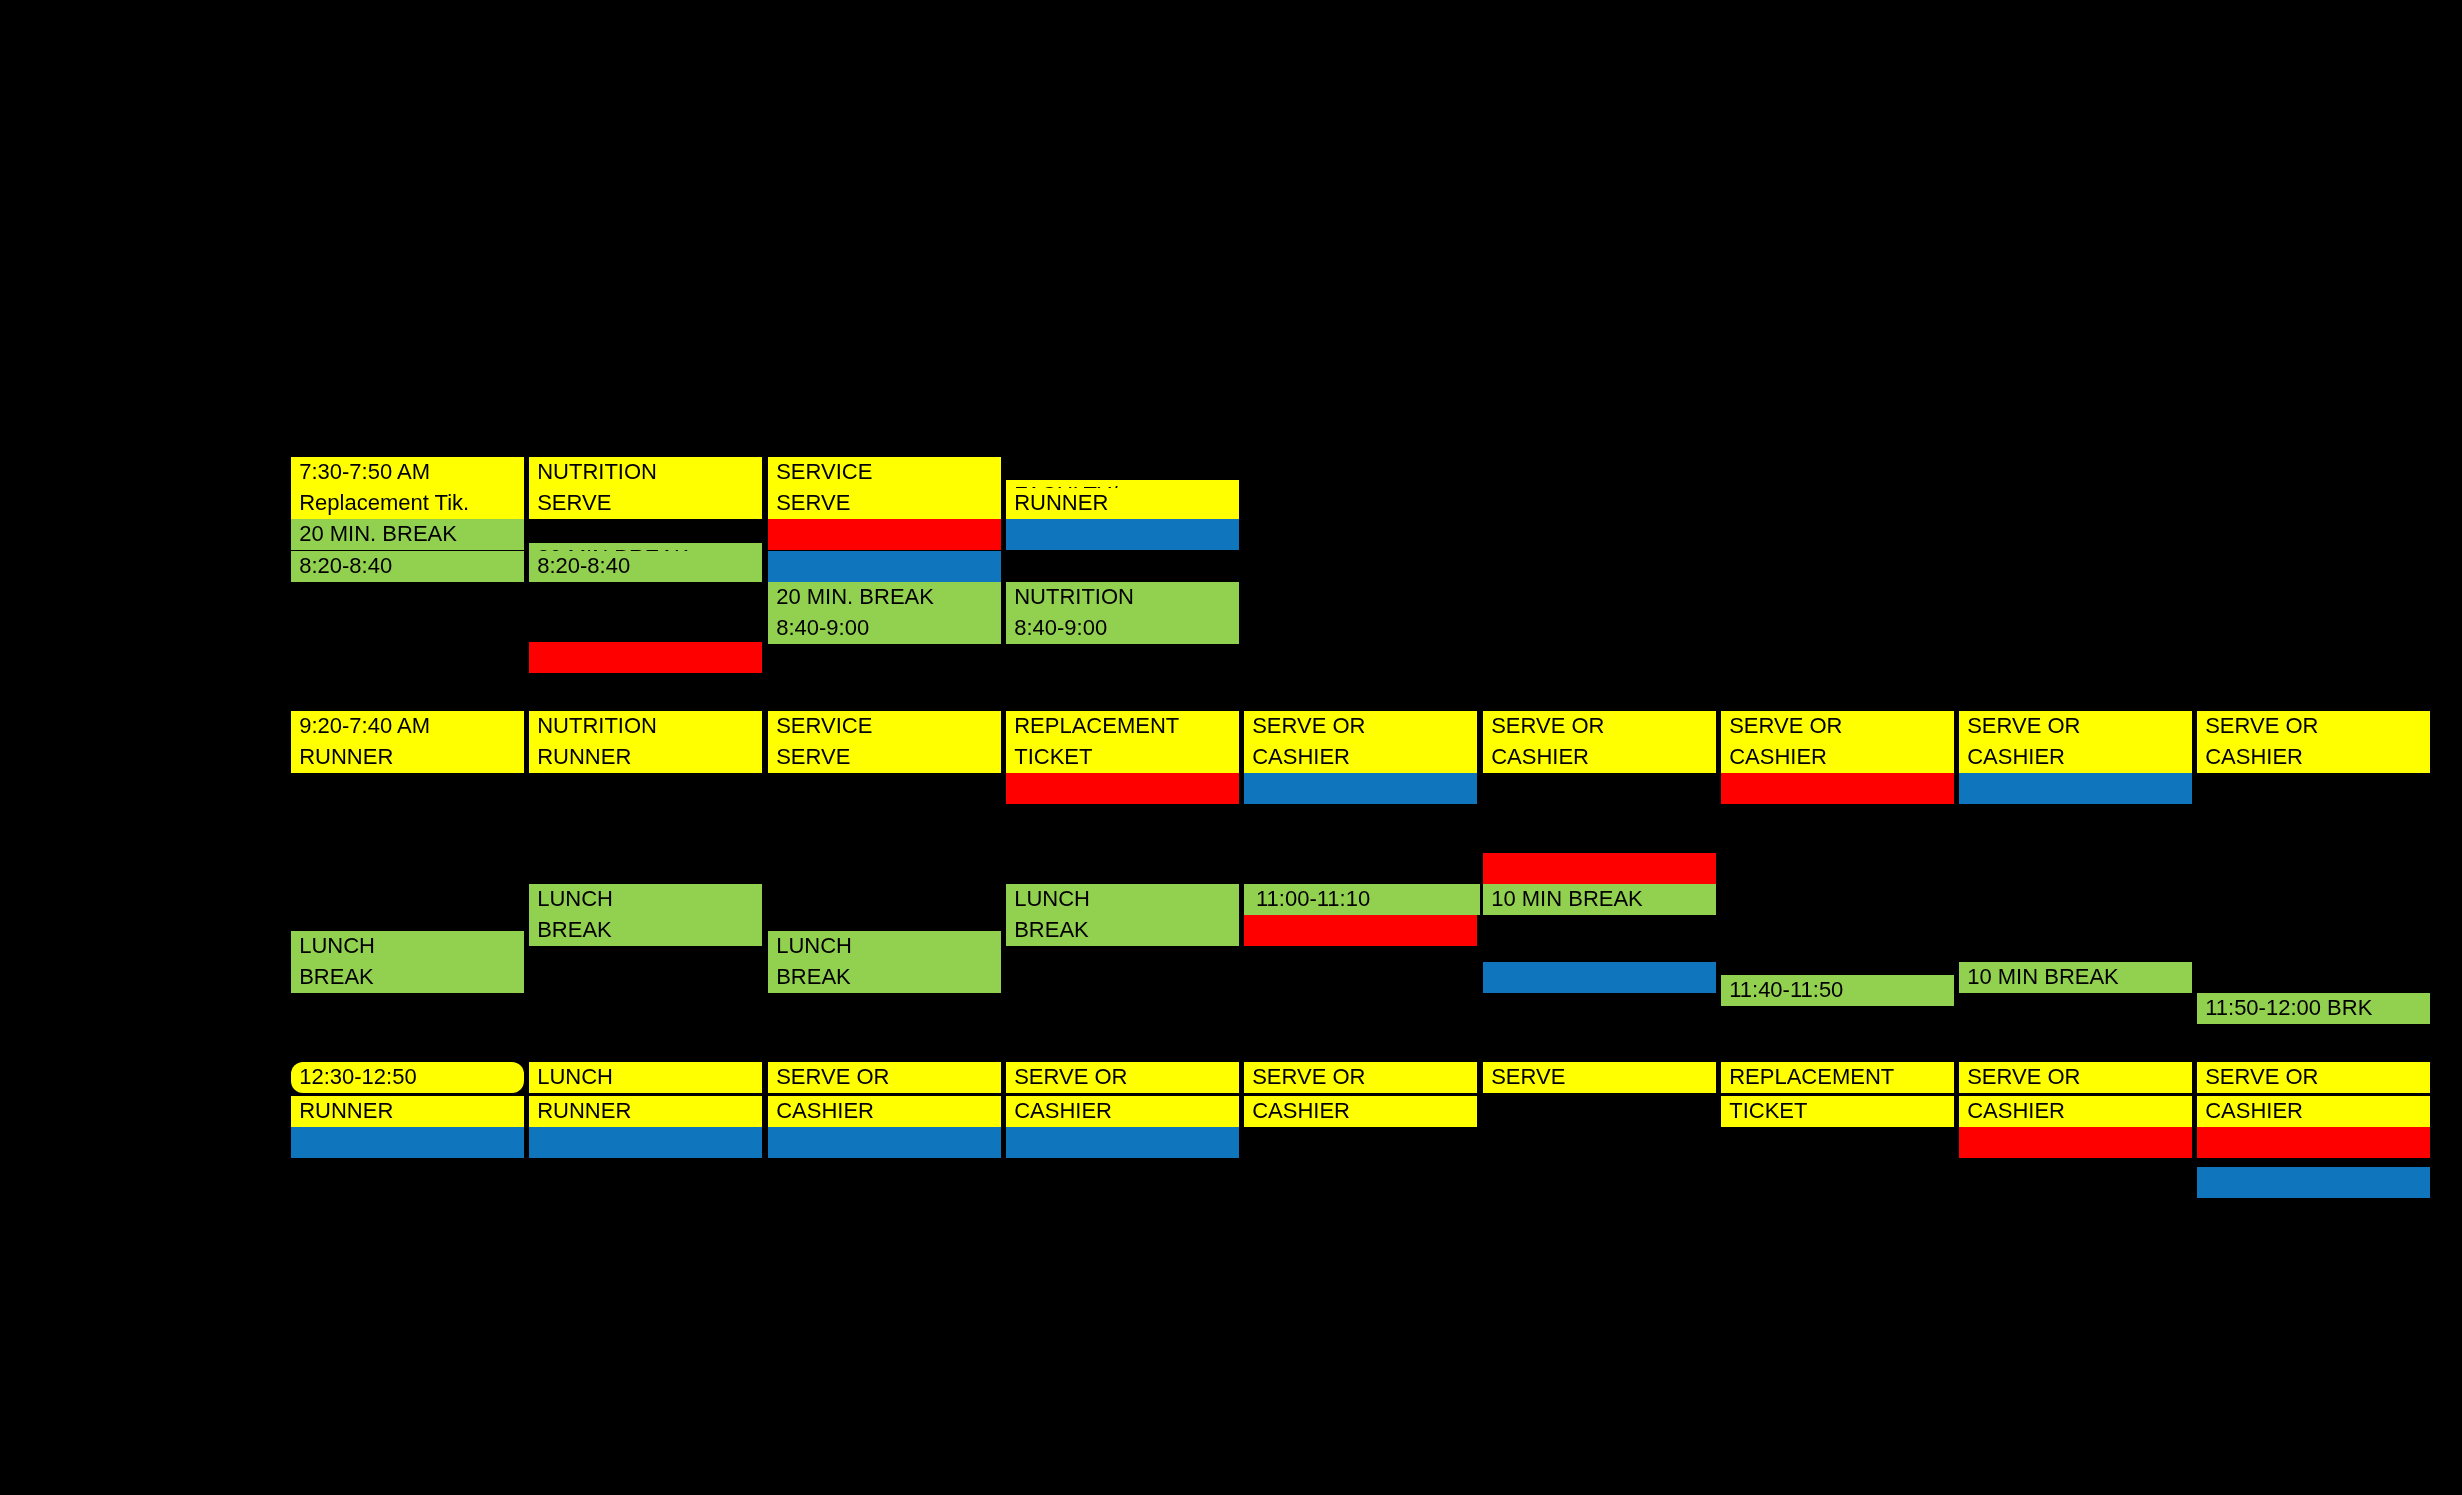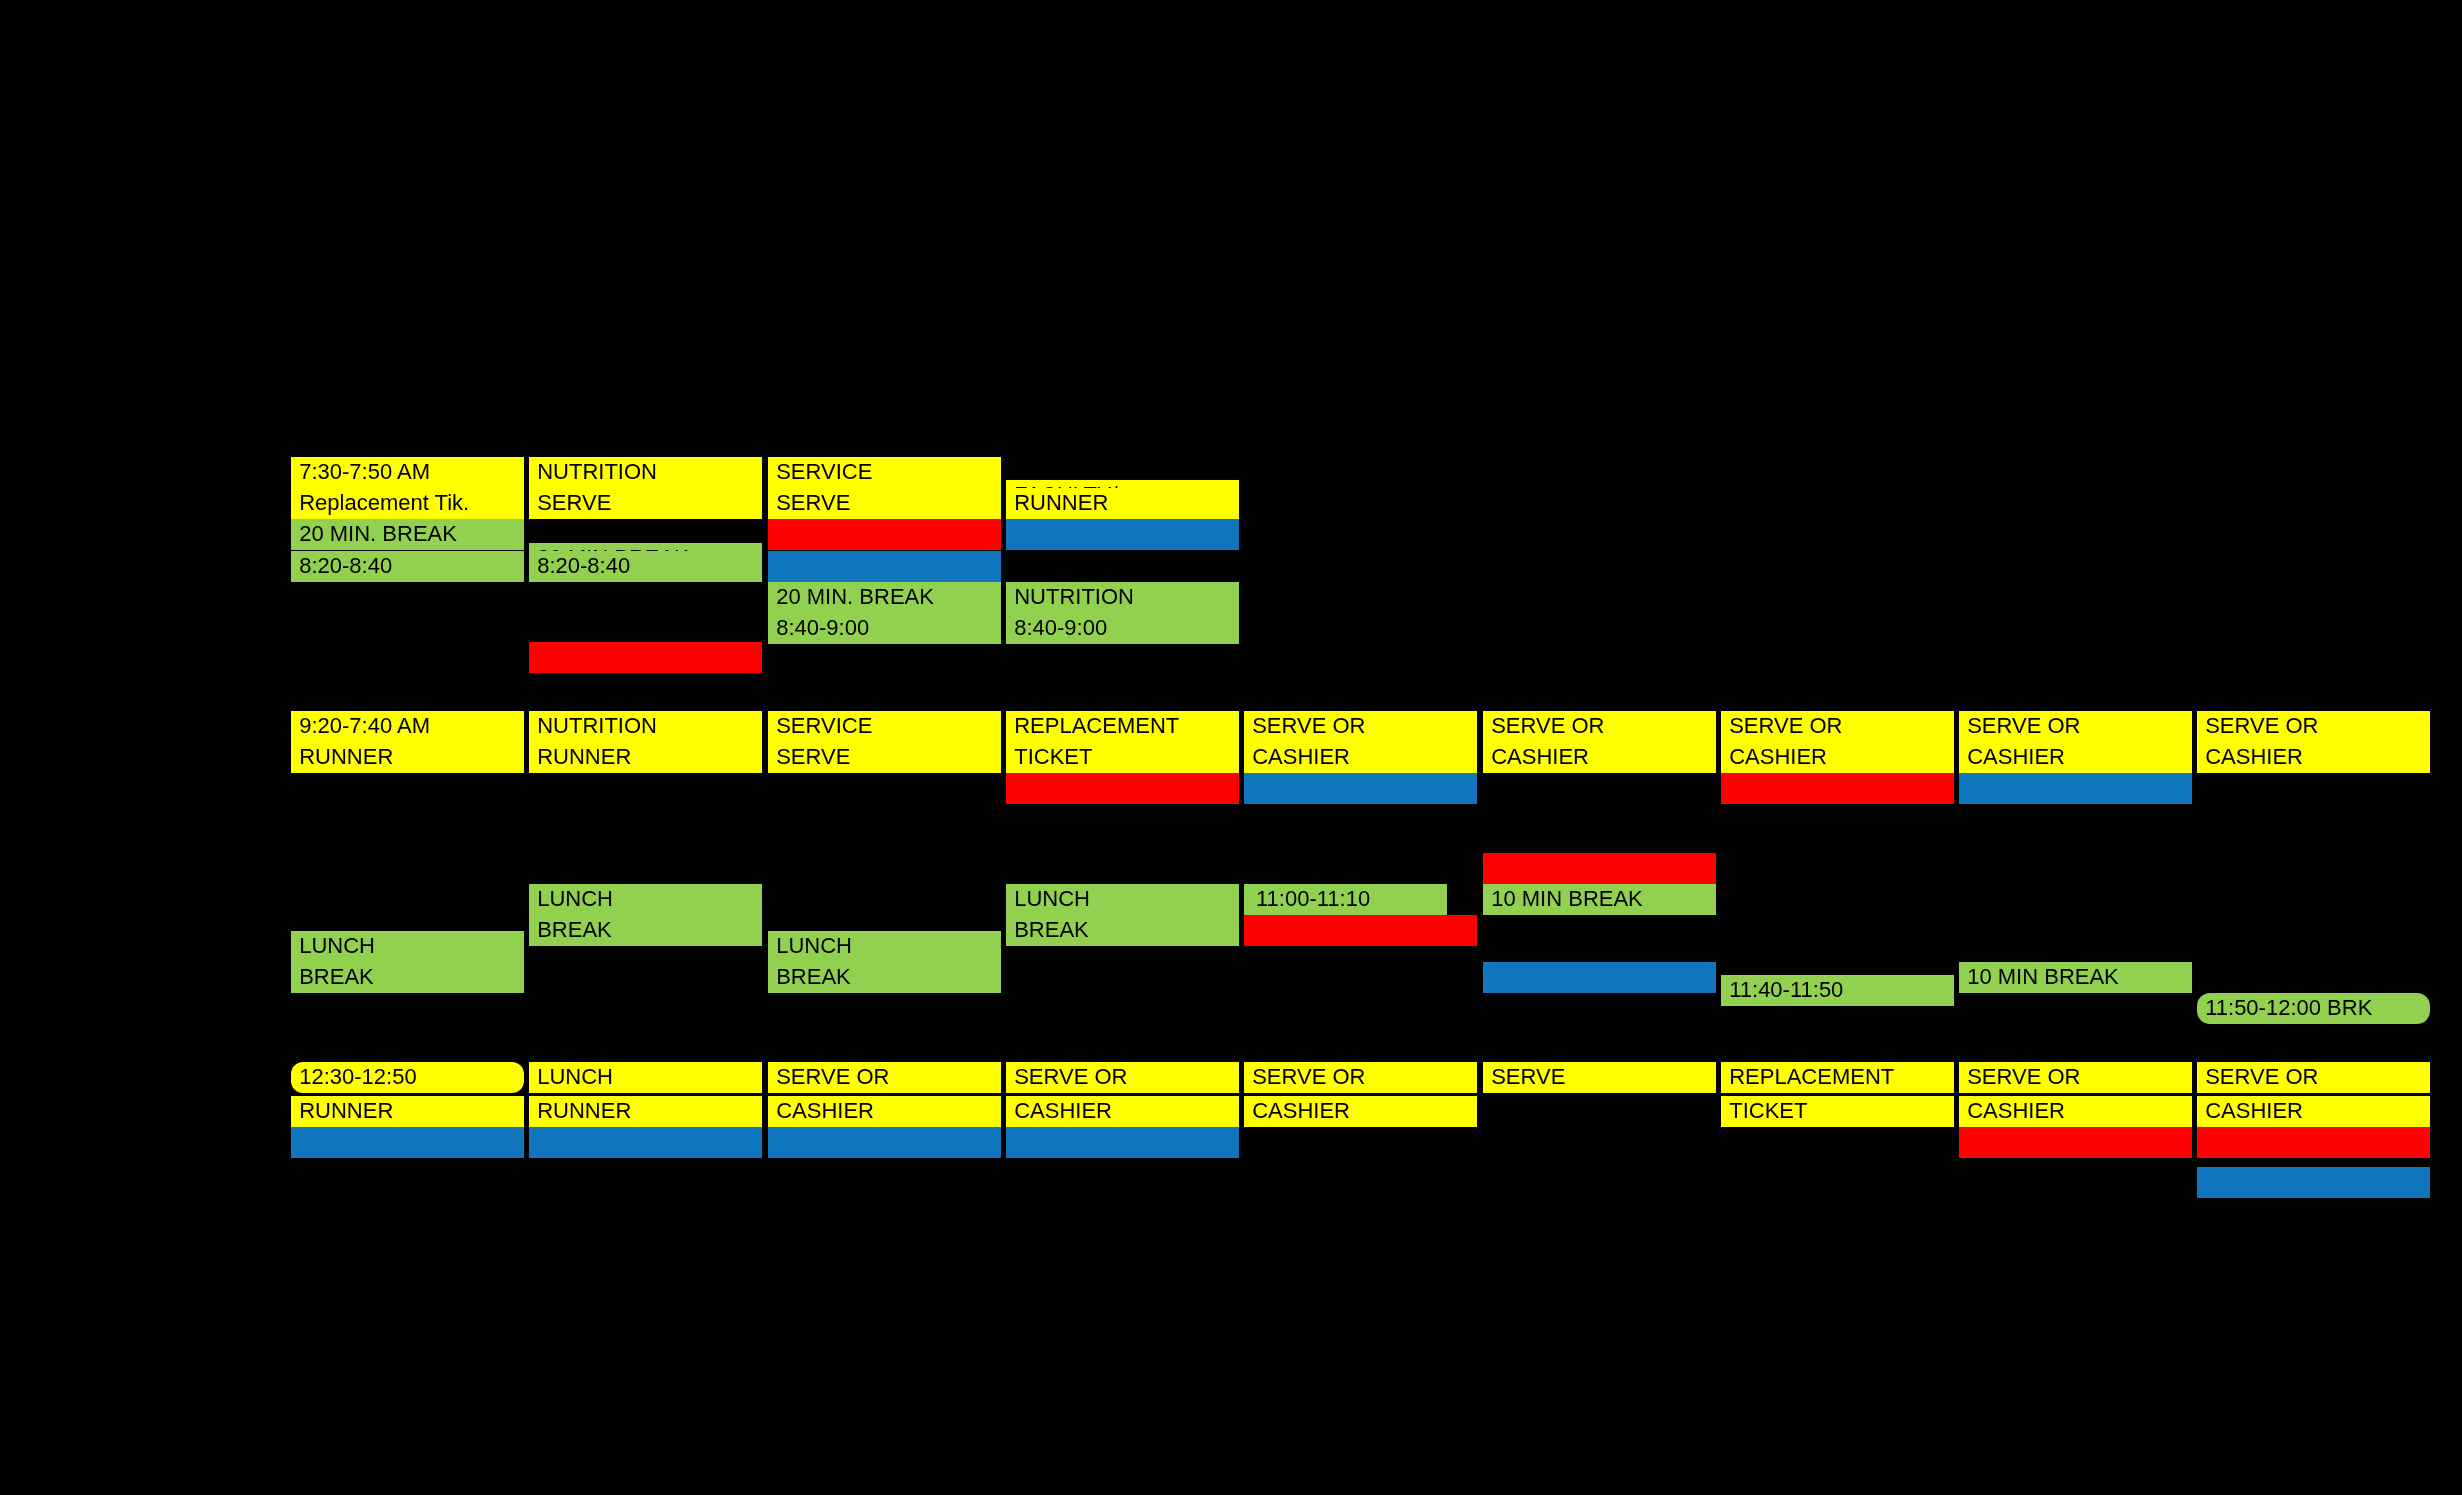--- a/index.html
+++ b/index.html
@@ -83,32 +83,32 @@
     <div class="cell red bar" style="left: 1721px; top: 773px; width: 233px; height: 30.5px;"></div>
     <div class="cell yellow" style="left: 1959px; top: 711px; width: 233px; height: 30.5px;">SERVE   OR</div>
     <div class="cell yellow" style="left: 1959px; top: 742px; width: 233px; height: 30.5px;">CASHIER</div>
     <div class="cell blue bar" style="left: 1959px; top: 773px; width: 233px; height: 30.5px;"></div>
     <div class="cell yellow" style="left: 2197px; top: 711px; width: 233px; height: 30.5px;">SERVE   OR</div>
     <div class="cell yellow" style="left: 2197px; top: 742px; width: 233px; height: 30.5px;">CASHIER</div>
     <div class="cell green" style="left: 529px; top: 884px; width: 233px; height: 30.5px;">LUNCH</div>
     <div class="cell green" style="left: 529px; top: 915px; width: 233px; height: 30.5px;">BREAK</div>
     <div class="cell green" style="left: 1006px; top: 884px; width: 233px; height: 30.5px;">LUNCH</div>
     <div class="cell green" style="left: 1006px; top: 915px; width: 233px; height: 30.5px;">BREAK</div>
-    <div class="cell green" style="left: 1244px; top: 884px; width: 203px; height: 30.5px; padding-left: 12px;">11:00-11:10</div>
+    <div class="cell green" style="left: 1244px; top: 884px; width: 236px; height: 30.5px; padding-left: 12px;">11:00-11:10</div>
     <div class="cell red bar" style="left: 1244px; top: 915px; width: 233px; height: 30.5px;"></div>
     <div class="cell red bar" style="left: 1483px; top: 853px; width: 233px; height: 30.5px;"></div>
     <div class="cell green" style="left: 1483px; top: 884px; width: 233px; height: 30.5px;">10 MIN BREAK</div>
     <div class="cell green" style="left: 291px; top: 931px; width: 233px; height: 30.5px;">LUNCH</div>
     <div class="cell green" style="left: 291px; top: 962px; width: 233px; height: 30.5px;">BREAK</div>
     <div class="cell green" style="left: 768px; top: 931px; width: 233px; height: 30.5px;">LUNCH</div>
     <div class="cell green" style="left: 768px; top: 962px; width: 233px; height: 30.5px;"> BREAK</div>
     <div class="cell blue bar" style="left: 1483px; top: 962px; width: 233px; height: 30.5px;"></div>
     <div class="cell green" style="left: 1721px; top: 962px; width: 233px; height: 30.5px; margin-top: 13px;">11:40-11:50</div>
     <div class="cell green" style="left: 1959px; top: 962px; width: 233px; height: 30.5px;">10 MIN BREAK</div>
-    <div class="cell green" style="left: 2197px; top: 993px; width: 233px; height: 30.5px; border-radius: 13px;">11:50-12:00 BRK</div>
+    <div class="cell green" style="left: 2197px; top: 993px; width: 233px; height: 30.5px;">11:50-12:00 BRK</div>
     <div class="cell yellow" style="left: 291px; top: 1062px; width: 233px; height: 30.5px; border-radius: 12px;">12:30-12:50</div>
     <div class="cell yellow" style="left: 291px; top: 1096px; width: 233px; height: 30.5px;">RUNNER</div>
     <div class="cell blue bar" style="left: 291px; top: 1127px; width: 233px; height: 30.5px;"></div>
     <div class="cell yellow" style="left: 529px; top: 1062px; width: 233px; height: 30.5px;">LUNCH</div>
     <div class="cell yellow" style="left: 529px; top: 1096px; width: 233px; height: 30.5px;">RUNNER</div>
     <div class="cell blue bar" style="left: 529px; top: 1127px; width: 233px; height: 30.5px;"></div>
     <div class="cell yellow" style="left: 768px; top: 1062px; width: 233px; height: 30.5px;">SERVE   OR</div>
     <div class="cell yellow" style="left: 768px; top: 1096px; width: 233px; height: 30.5px;">CASHIER</div>
     <div class="cell blue bar" style="left: 768px; top: 1127px; width: 233px; height: 30.5px;"></div>
     <div class="cell yellow" style="left: 1006px; top: 1062px; width: 233px; height: 30.5px;">SERVE   OR</div>

